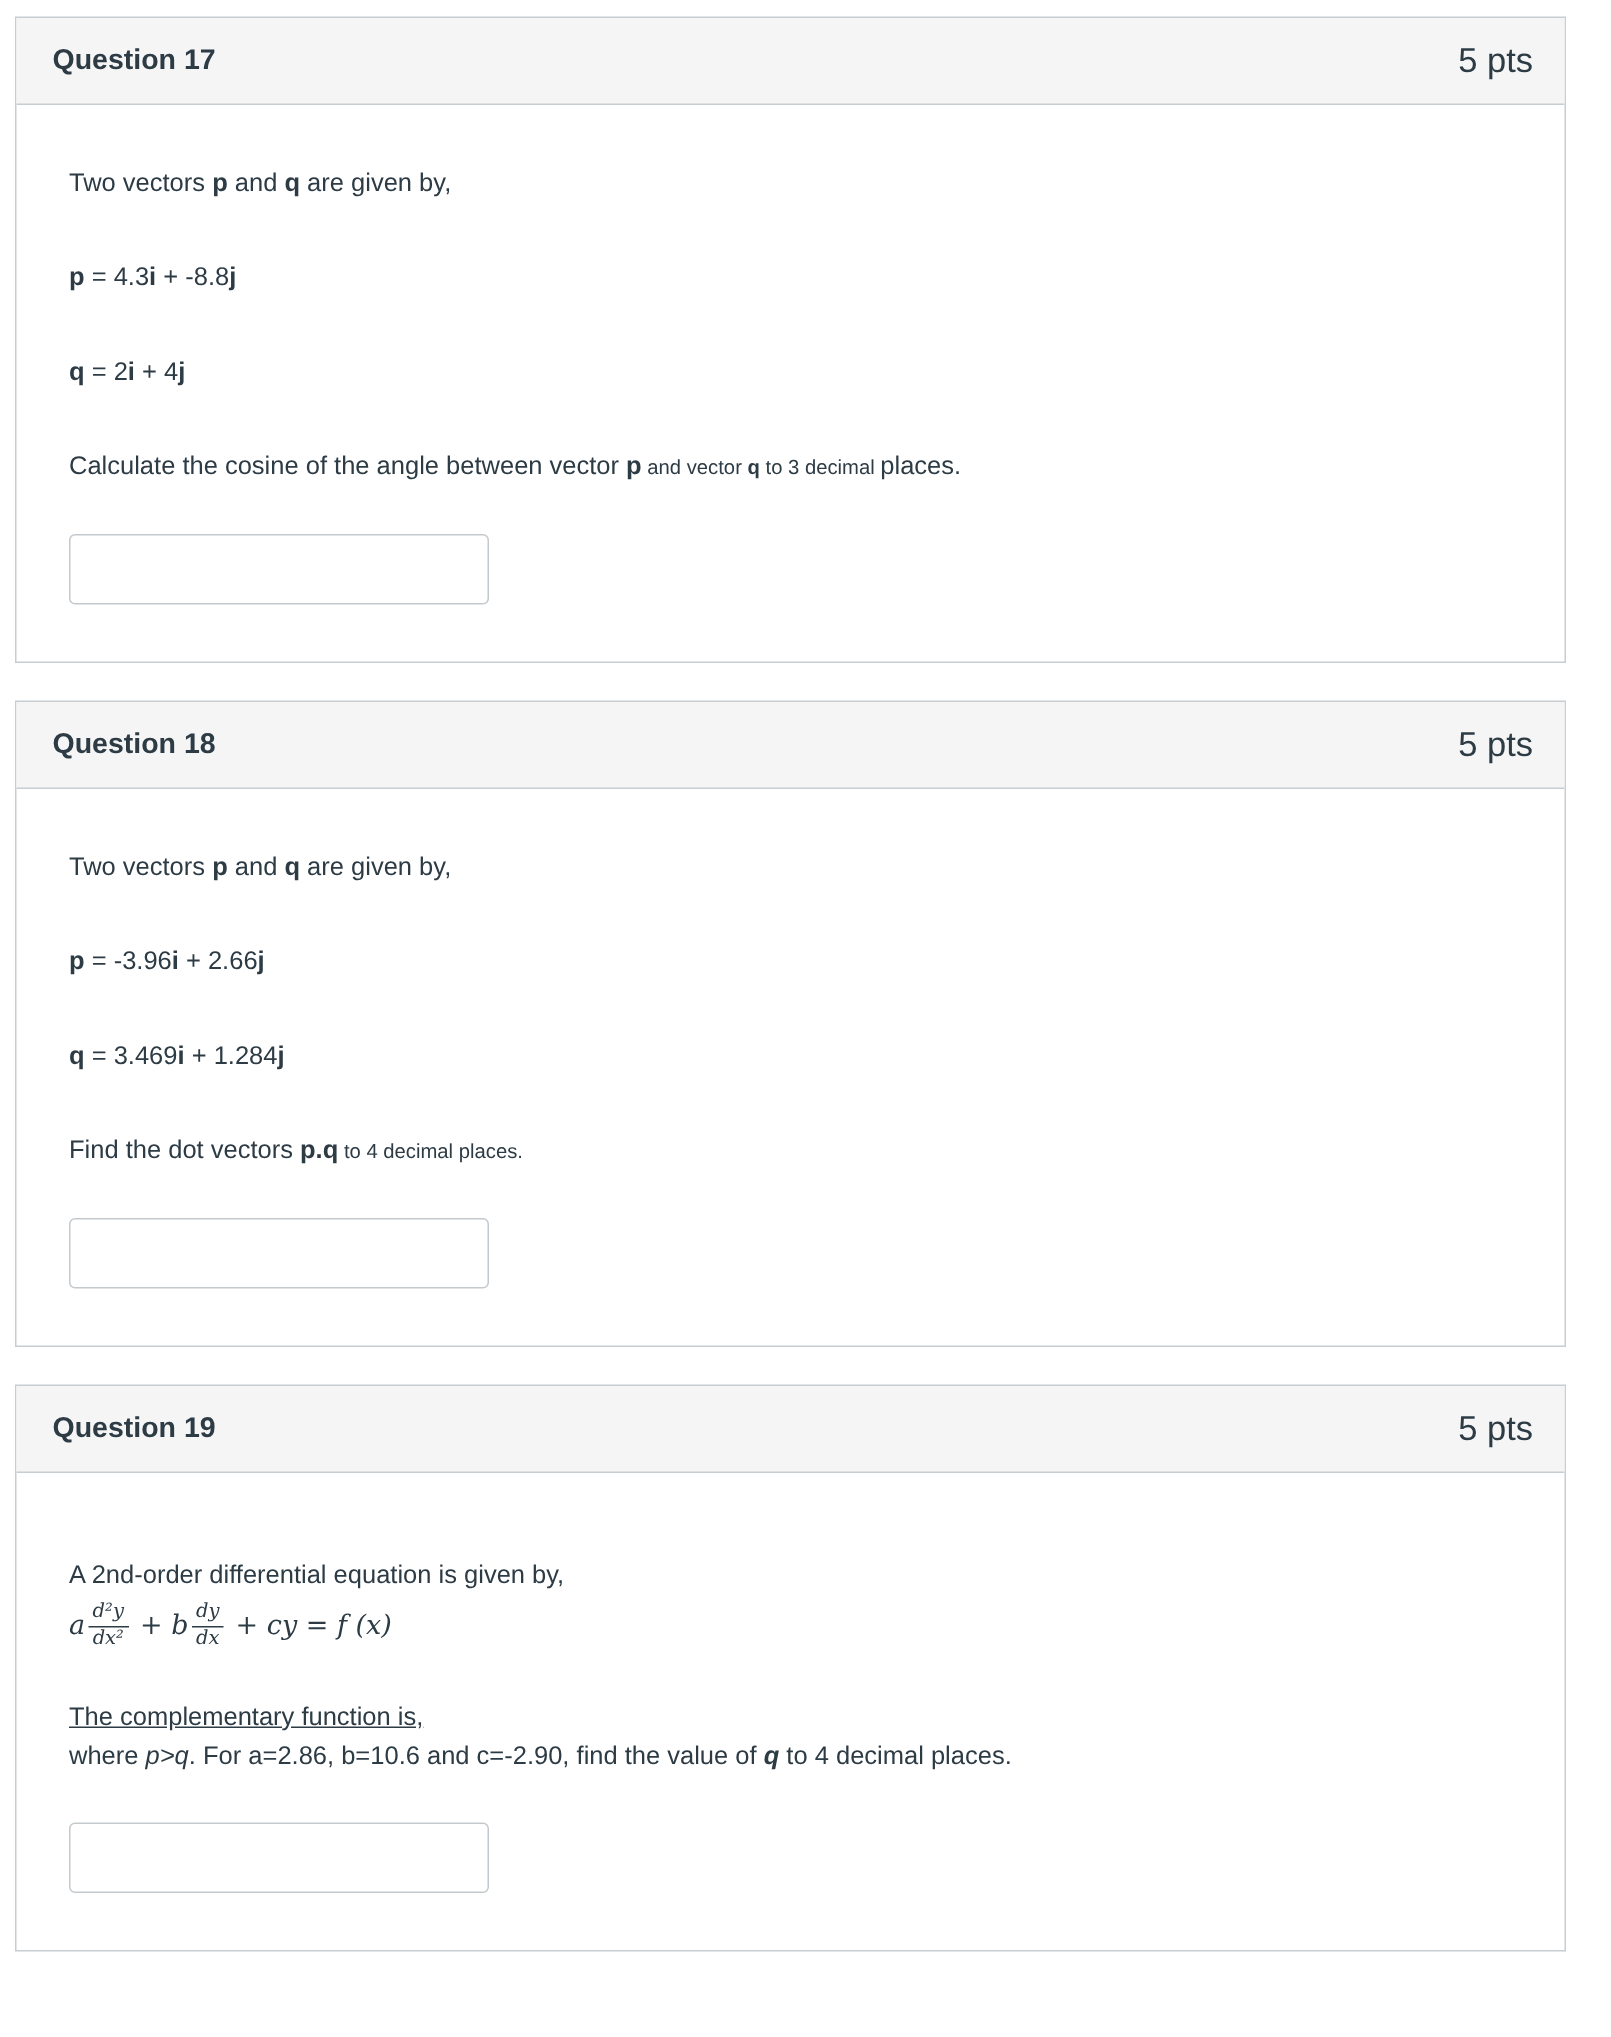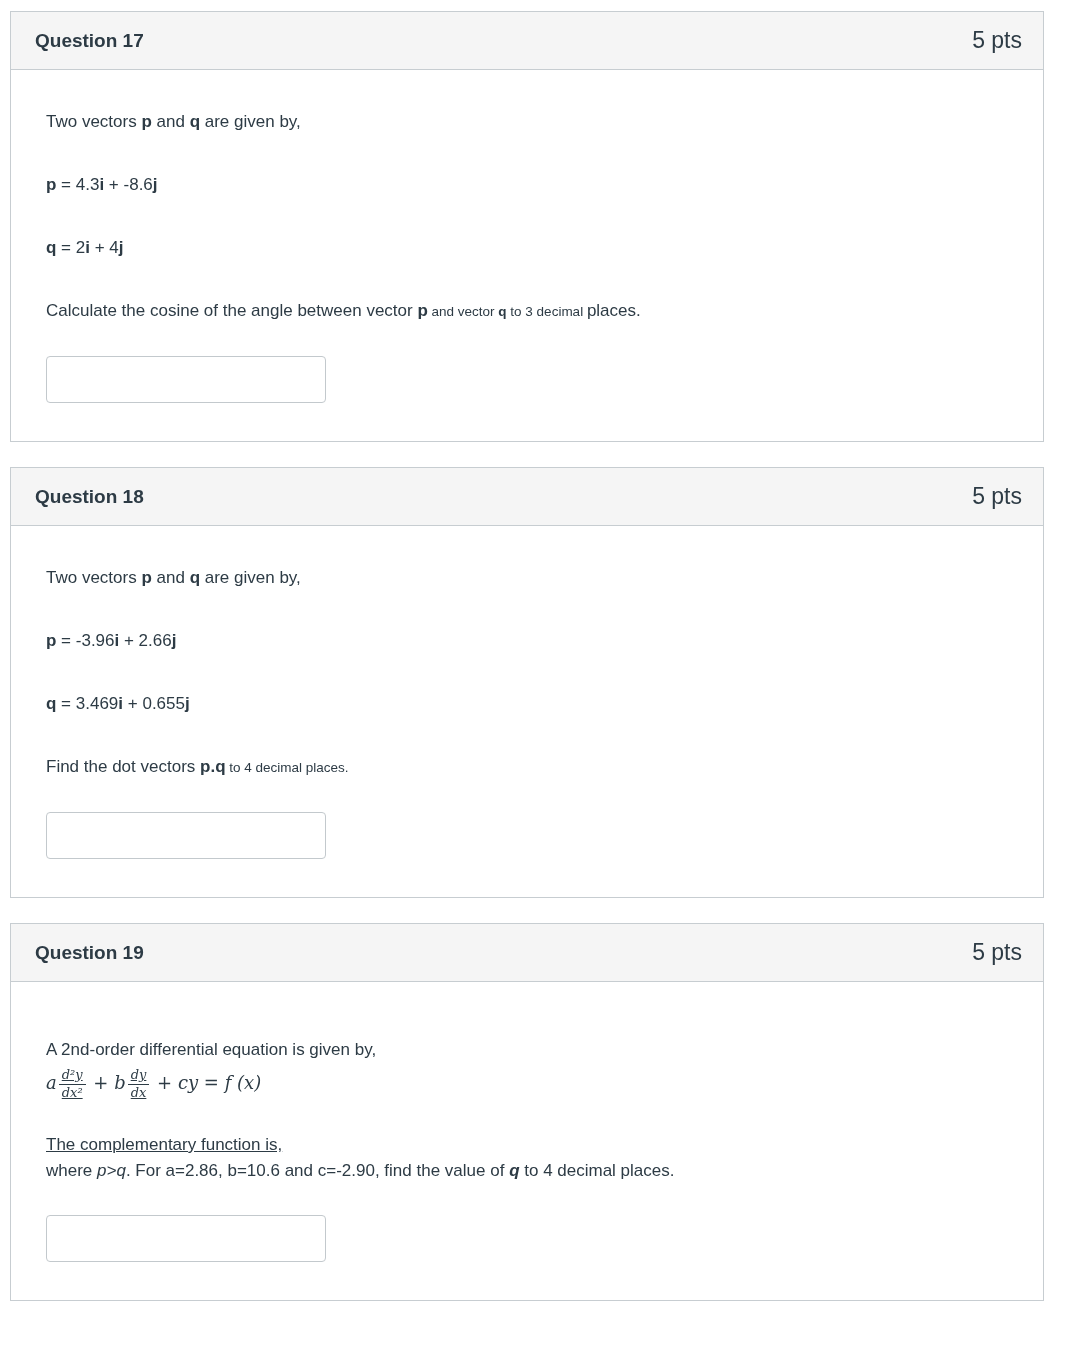--- a/index.html
+++ b/index.html
@@ -76,21 +76,20 @@
     margin: 0 0 34px 0;
     white-space: nowrap;
   }
   .frac {
     display: inline-block;
     vertical-align: middle;
     text-align: right;
     font-size: 13px;
     line-height: 1.15;
     margin: 0 2px;
-    text-decoration: underline;
   }
   .frac .num { display: block; border-bottom: 1px solid #2d3b45; padding: 0 3px 1px 3px; }
   .frac .den { display: block; padding: 1px 3px 0 3px; }
   .cf-lead { margin: 16px 0 6px 0; text-decoration: underline; }
   .math-line {
     font-size: 17px;
     margin: 0 0 46px 0;
   }
   .where-line { margin: 0 0 44px 0; }
 </style>
@@ -99,36 +98,36 @@
 
 <div class="page">
 
   <div class="question-card">
     <div class="q-header">
       <span class="q-title">Question 17</span>
       <span class="q-points">5 pts</span>
     </div>
     <div class="q-body">
       <p class="q-line"><span>Two vectors </span><span class="b">p</span><span> and </span><span class="b">q</span><span> are given by,</span></p>
-      <p class="q-line"><span class="b">p</span><span> = 4.3</span><span class="b">i</span><span> + -8.6</span><span class="b">j</span></p>
+      <p class="q-line"><span class="b">p</span><span> = 4.3</span><span class="b">i</span><span> + -8.8</span><span class="b">j</span></p>
       <p class="q-line"><span class="b">q</span><span> = 2</span><span class="b">i</span><span> + 4</span><span class="b">j</span></p>
       <p class="q-line"><span>Calculate the cosine of the angle between vector </span><span class="b">p</span><span class="sm"> and vector </span><span class="b sm">q</span><span class="sm"> to 3 decimal </span><span>places.</span></p>
       <input type="text" class="answer-input" value="" style="">
     </div>
   </div>
 
   <div class="question-card">
     <div class="q-header">
       <span class="q-title">Question 18</span>
       <span class="q-points">5 pts</span>
     </div>
     <div class="q-body">
       <p class="q-line"><span>Two vectors </span><span class="b">p</span><span> and </span><span class="b">q</span><span> are given by,</span></p>
       <p class="q-line"><span class="b">p</span><span> = -3.96</span><span class="b">i</span><span> + 2.66</span><span class="b">j</span></p>
-      <p class="q-line"><span class="b">q</span><span> = 3.469</span><span class="b">i</span><span> + 0.655</span><span class="b">j</span></p>
+      <p class="q-line"><span class="b">q</span><span> = 3.469</span><span class="b">i</span><span> + 1.284</span><span class="b">j</span></p>
       <p class="q-line"><span>Find the dot vectors </span><span class="b">p.q</span><span class="sm"> to 4 decimal places.</span></p>
       <input type="text" class="answer-input" value="" style="">
     </div>
   </div>
 
   <div class="question-card">
     <div class="q-header">
       <span class="q-title">Question 19</span>
       <span class="q-points">5 pts</span>
     </div>

